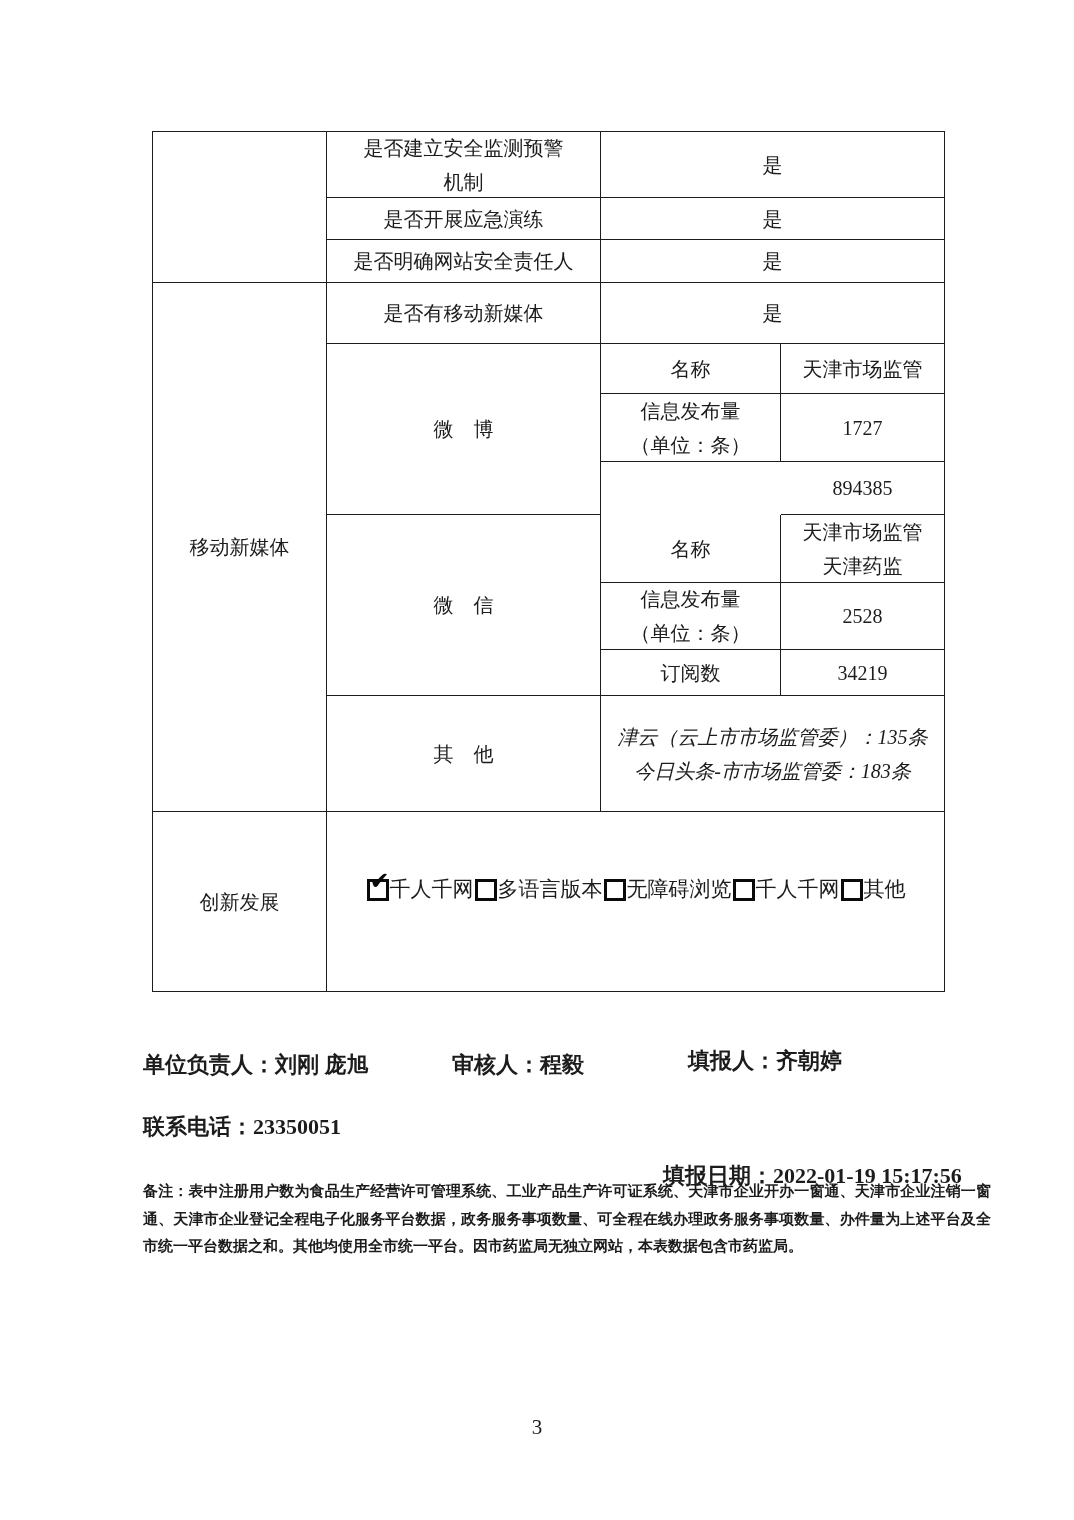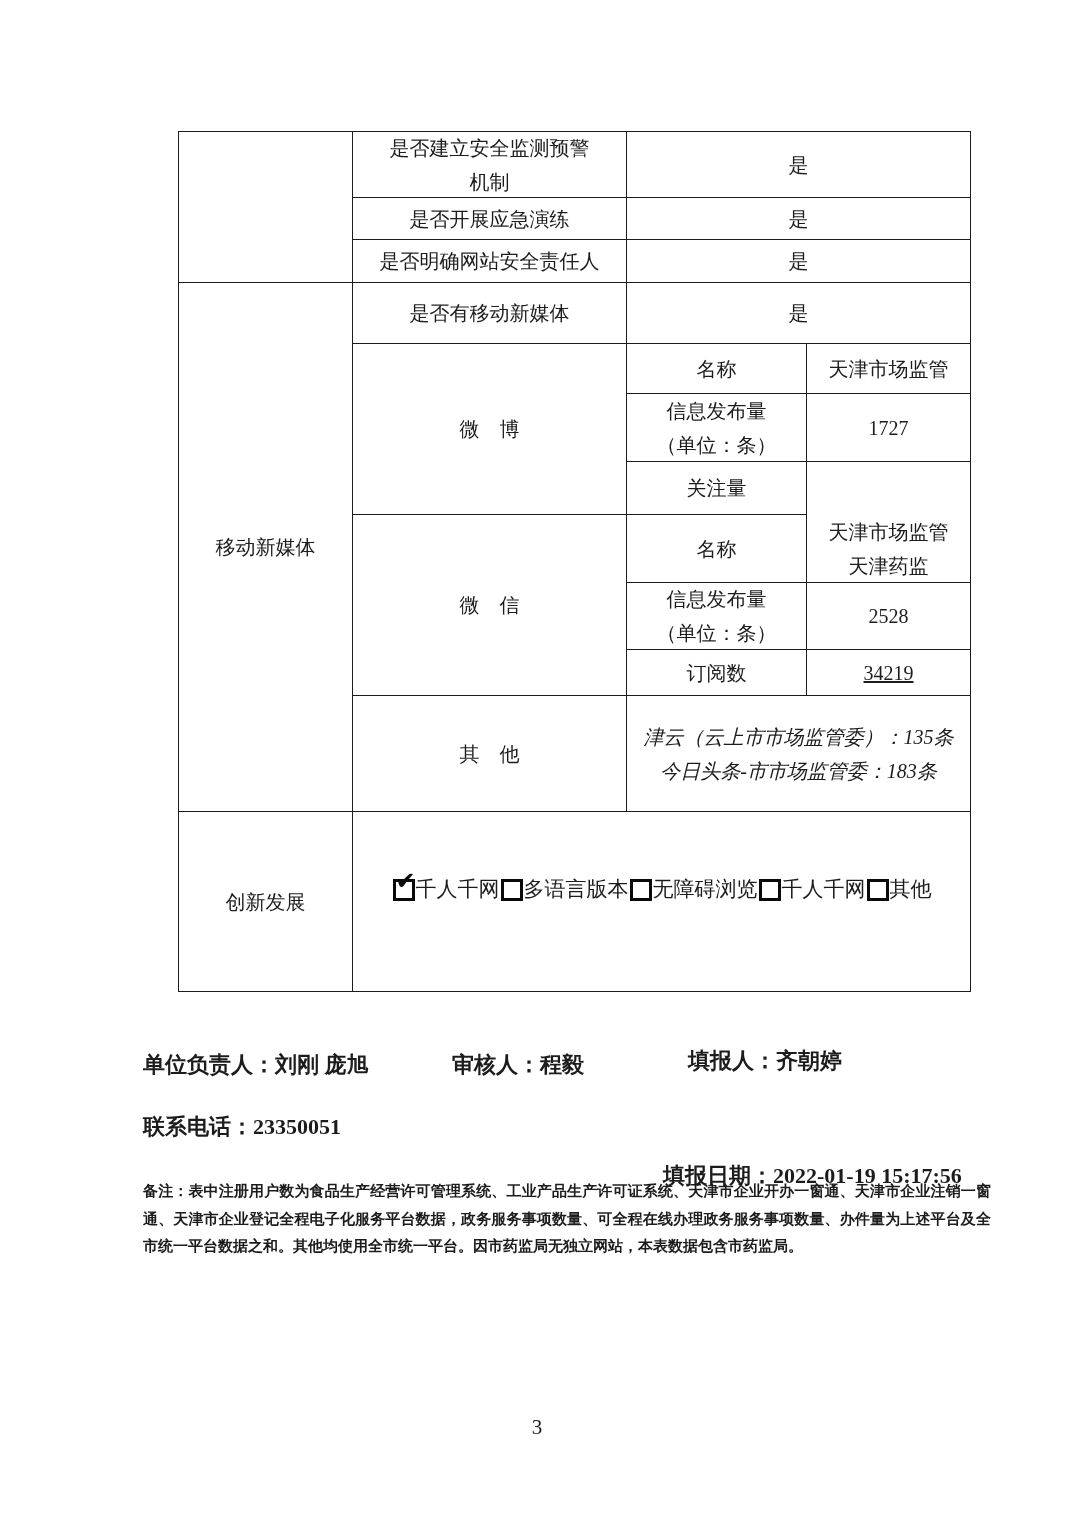--- a/index.html
+++ b/index.html
@@ -8,21 +8,20 @@
     font-family:"Liberation Serif","DejaVu Serif",serif;color:#1c1c1c;
   }
   
   .grid-table{
     position:absolute;left:152px;top:131px;width:791px;
     display:grid;
     grid-template-columns:174px 274px 180px 163px;
     grid-template-rows:66px 42px 43px 61px 50px 68px 53px 68px 67px 46px 116px 179px;
     border:1.6px solid #1c1c1c;
     box-sizing:content-box;
-    margin-left:26px;
   }
   .cell{
     border-right:1.5px solid #1c1c1c;
     border-bottom:1.5px solid #1c1c1c;
     display:flex;align-items:center;justify-content:center;
     text-align:center;white-space:pre-line;
     font-size:20px;line-height:1.7;
     padding:2px 5px;box-sizing:border-box;overflow:hidden;
   }
   .br0{border-right:none;}
@@ -34,21 +33,21 @@
   .ga-sec3l{grid-area:3/2/4/3;} .ga-sec3v{grid-area:3/3/4/5;}
   .ga-mob{grid-area:4/1/12/2;}
   .ga-hasl{grid-area:4/2/5/3;} .ga-hasv{grid-area:4/3/5/5;}
   .ga-wb{grid-area:5/2/8/3;}
   .ga-wbnl{grid-area:5/3/6/4;} .ga-wbnv{grid-area:5/4/6/5;}
   .ga-wbpl{grid-area:6/3/7/4;} .ga-wbpv{grid-area:6/4/7/5;}
   .ga-wbfl{grid-area:7/3/8/4;} .ga-wbfv{grid-area:7/4/8/5;}
   .ga-wx{grid-area:8/2/11/3;}
   .ga-wxnl{grid-area:8/3/9/4;} .ga-wxnv{grid-area:8/4/9/5;}
   .ga-wxpl{grid-area:9/3/10/4;} .ga-wxpv{grid-area:9/4/10/5;}
-  .ga-wxsl{grid-area:10/3/11/4;} .ga-wxsv{grid-area:10/4/11/5;text-decoration:underline;}
+  .ga-wxsl{grid-area:10/3/11/4;} .ga-wxsv{grid-area:10/4/11/5;}
   .ga-othl{grid-area:11/2/12/3;} .ga-othv{grid-area:11/3/12/5;font-style:italic;}
   .ga-innl{grid-area:12/1/13/2;text-align:right;} .ga-innc{grid-area:12/2/13/5;}
 
   
   .cb-row{display:flex;align-items:center;position:relative;top:-12px;font-size:21px;white-space:nowrap;}
   .cb{
     width:16px;height:16px;border:3px solid #0a0a0a;
     display:inline-block;position:relative;flex:none;margin:0 1px;background:#fff;
   }
   .cb .tick{
@@ -97,21 +96,21 @@
 
   <div class="cell ga-mob">移动新媒体</div>
   <div class="cell ga-hasv br0">是</div>
 
   <div class="cell ga-wb">微　博</div>
   <div class="cell ga-wbnl">名称</div>
   <div class="cell ga-wbnv br0">天津市场监管</div>
   <div class="cell ga-wbpl">信息发布量
 （单位：条）</div>
   <div class="cell ga-wbpv br0">1727</div>
-  <div class="cell ga-wbfl">关注量</div>
+  <div class="cell ga-wbfv br0">894385</div>
 
   <div class="cell ga-wx">微　信</div>
   <div class="cell ga-wxnl">名称</div>
   <div class="cell ga-wxnv br0">天津市场监管
 天津药监</div>
   <div class="cell ga-wxpl">信息发布量
 （单位：条）</div>
   <div class="cell ga-wxpv br0">2528</div>
   <div class="cell ga-wxsl">订阅数</div>
   <div class="cell ga-wxsv br0">34219</div>

